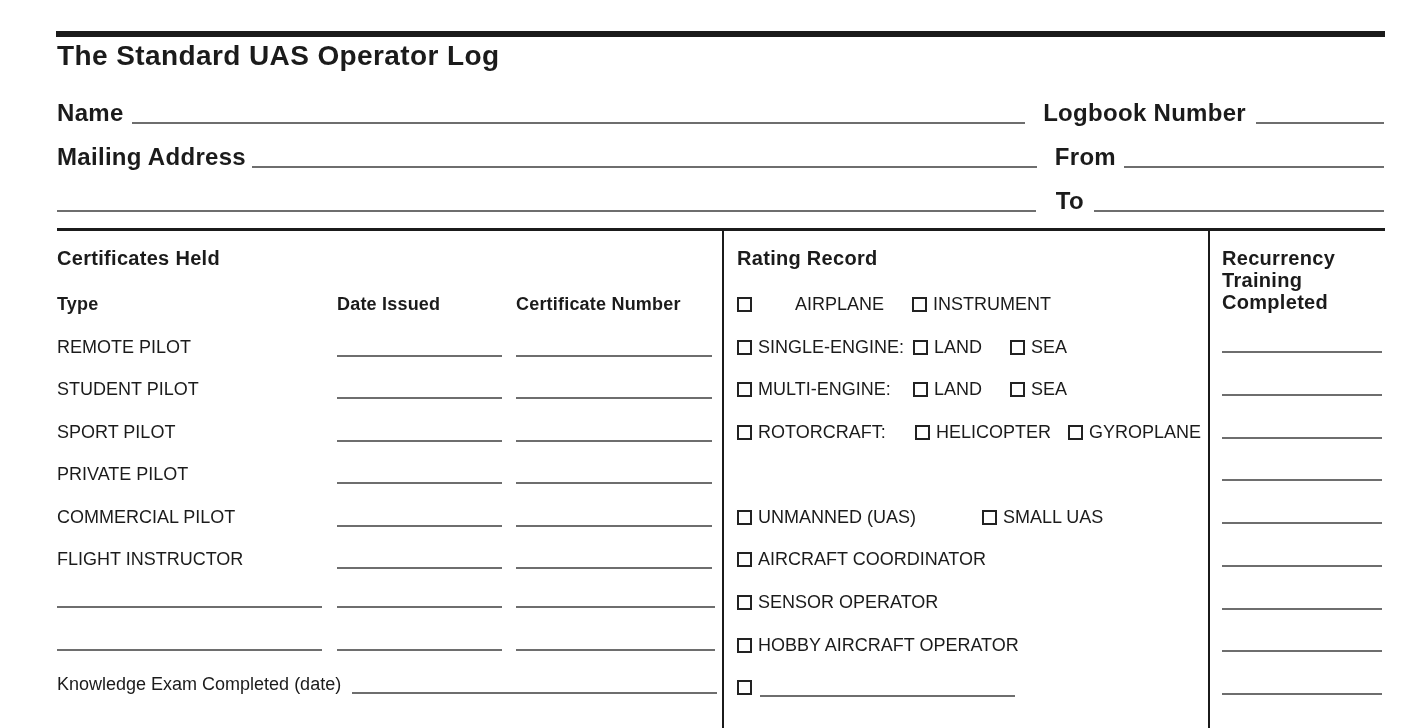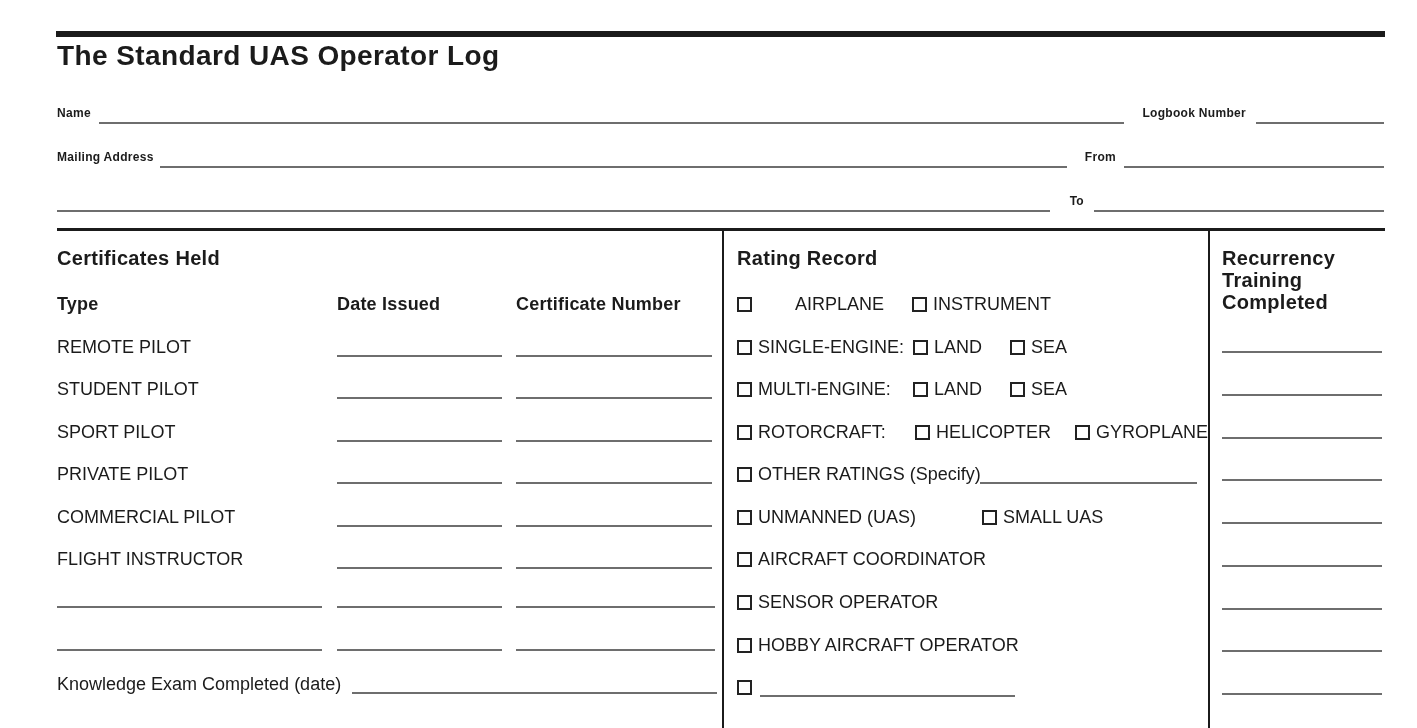--- a/index.html
+++ b/index.html
@@ -2,21 +2,21 @@
 <html><head>
 <meta charset="utf-8">
 <style>
   html,body{margin:0;padding:0;background:#ffffff;}
   .page{position:relative;width:1417px;height:728px;background:#ffffff;overflow:hidden;
         font-family:"Liberation Sans","DejaVu Sans",sans-serif;color:#1b1b1b;}
   .abs{position:absolute;}
   .bar{background:#1b1b1b;}
   .vdiv{background:#1b1b1b;width:2px;}
   .title{font-size:28px;font-weight:bold;letter-spacing:.4px;white-space:nowrap;}
-  .blabel{font-weight:bold;font-size:12px;letter-spacing:.3px;line-height:22px;white-space:nowrap;}
+  .blabel{font-weight:bold;font-size:24px;letter-spacing:.3px;line-height:22px;white-space:nowrap;}
   .shead{font-weight:bold;font-size:20px;letter-spacing:.3px;line-height:22px;}
   .colhead{font-weight:bold;font-size:18px;letter-spacing:.2px;white-space:nowrap;}
   .cell-label{font-size:18px;white-space:nowrap;}
   .hrow{display:flex;align-items:flex-end;}
   .fline{height:2px;background:#6e6e6e;}
   .hrow .fline{align-self:flex-end;}
   .row{position:absolute;height:22px;left:0;right:0;}
   .uline{position:absolute;bottom:1px;height:2px;background:#6e6e6e;}
   .cbitem{position:absolute;top:0;height:22px;display:flex;align-items:center;gap:6px;}
   .cb{width:15px;height:15px;border:2px solid #222;box-sizing:border-box;background:#fff;flex:none;}
@@ -157,33 +157,26 @@
 
     <div class="row" style="top:190px;">
       <div class="cbitem" style="left:0;">
           <div class="cb"></div>
           <span class="cbl">ROTORCRAFT:</span>
         </div>
       <div class="cbitem" style="left:178px;">
           <div class="cb"></div>
           <span class="cbl">HELICOPTER</span>
         </div>
-      <div class="cbitem" style="left:338px;">
+      <div class="cbitem" style="left:331px;">
           <div class="cb"></div>
           <span class="cbl">GYROPLANE</span>
         </div>
     </div>
 
-    <div class="row" style="top:232px;">
-      <div class="cbitem" style="left:0;">
-          <div class="cb"></div>
-          <span class="cbl">OTHER RATINGS (Specify)</span>
-        </div>
-      <div class="uline" style="left:243px;right:0;"></div>
-    </div>
 
     <div class="row" style="top:275px;">
       <div class="cbitem" style="left:0;">
           <div class="cb"></div>
           <span class="cbl">UNMANNED (UAS)</span>
         </div>
       <div class="cbitem" style="left:245px;">
           <div class="cb"></div>
           <span class="cbl">SMALL UAS</span>
         </div>

